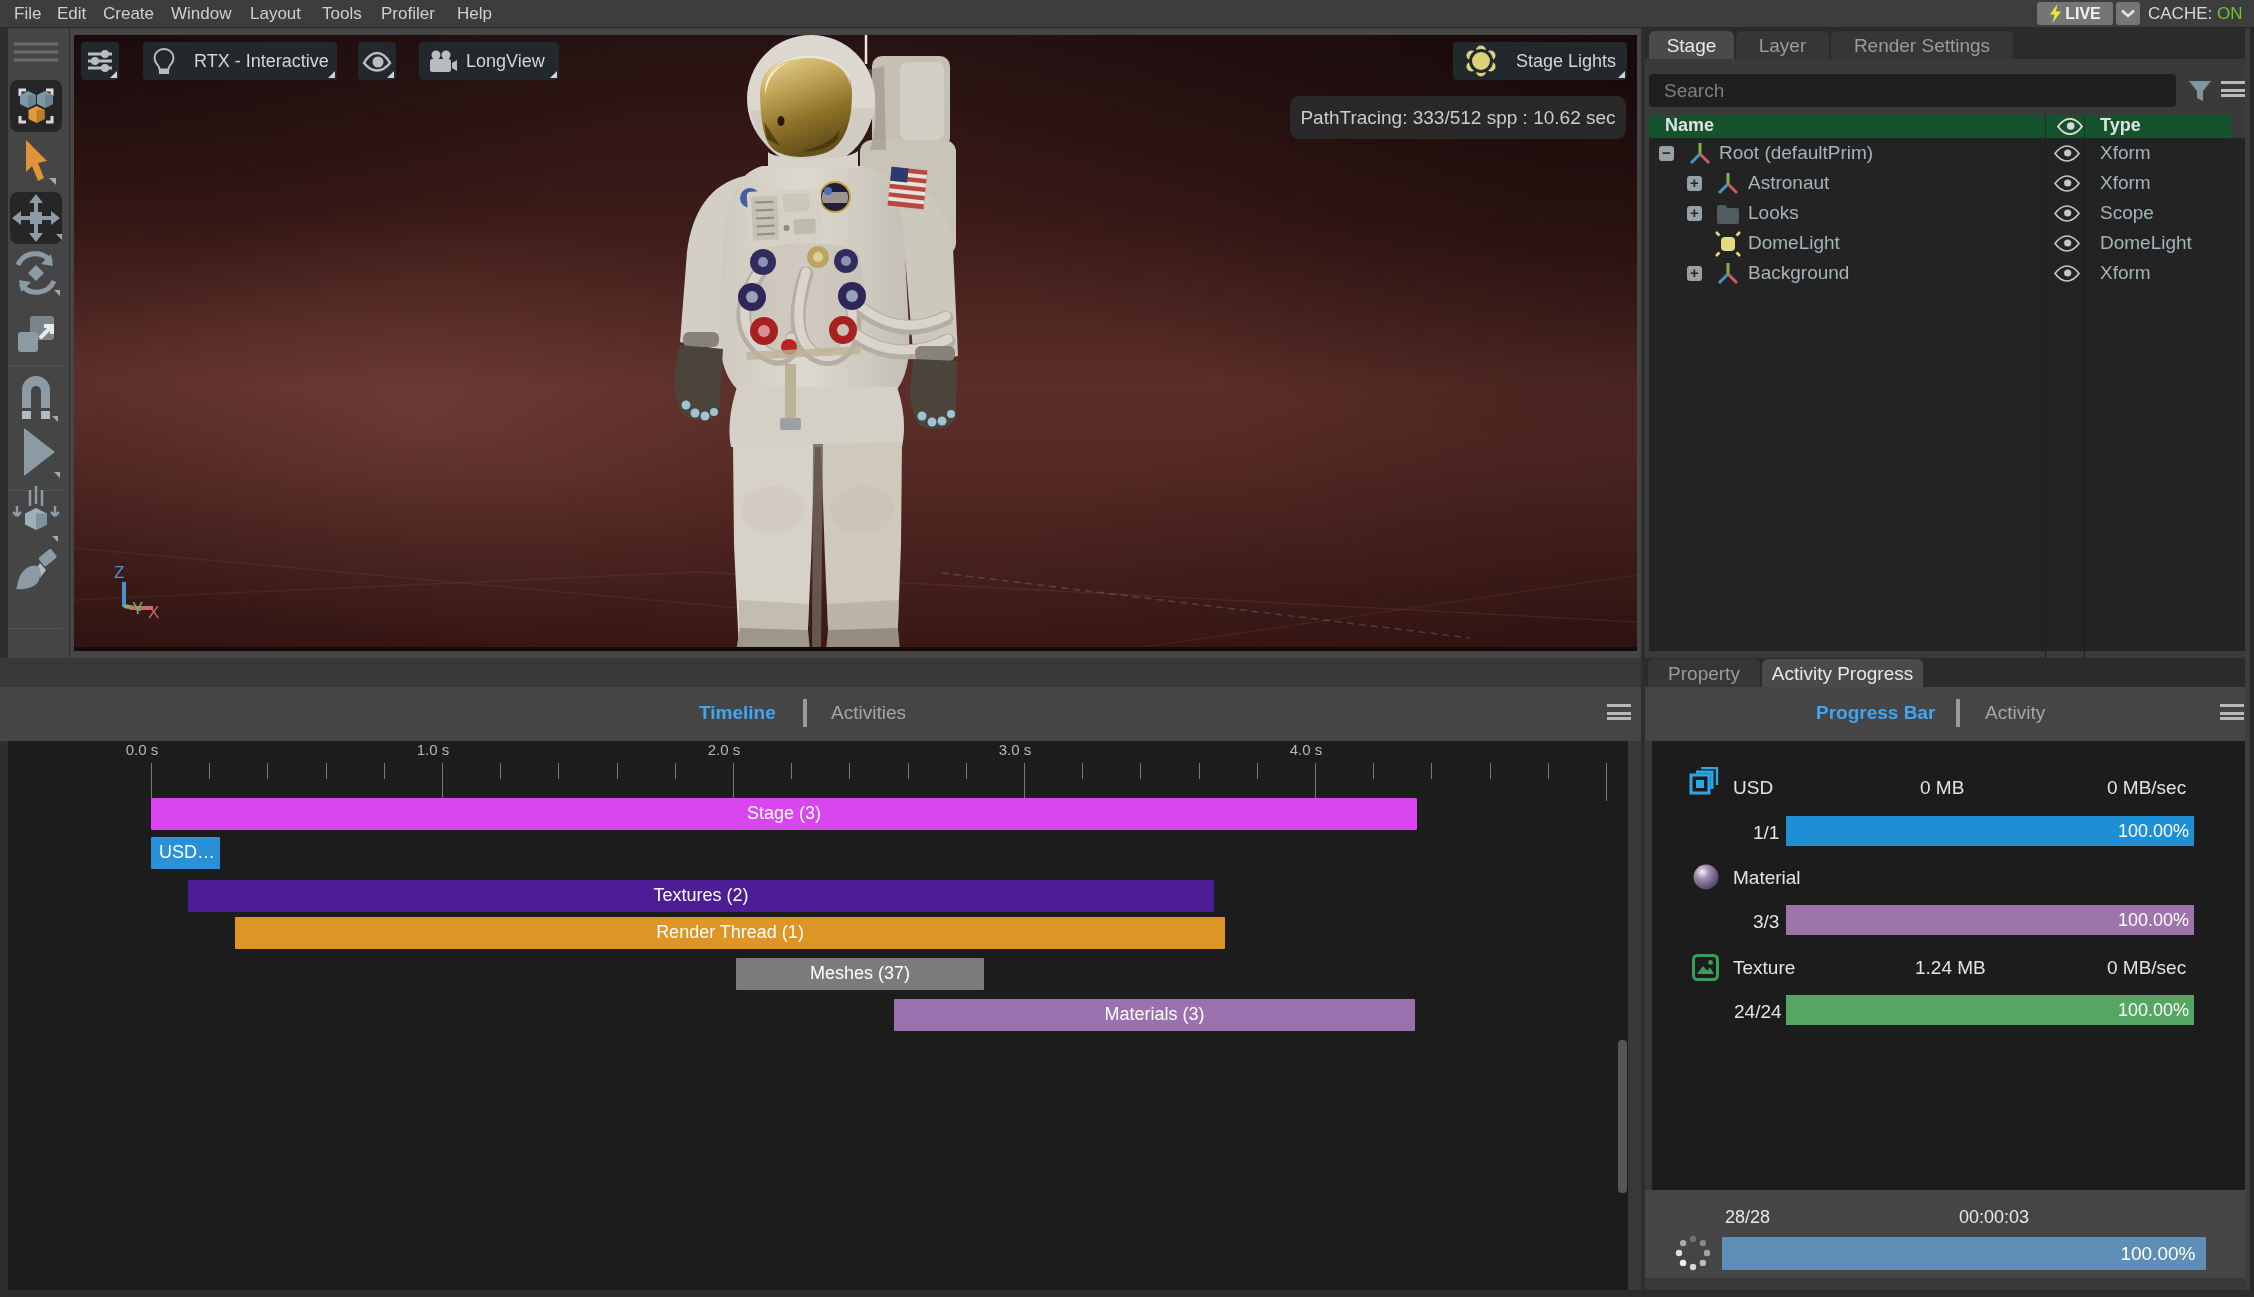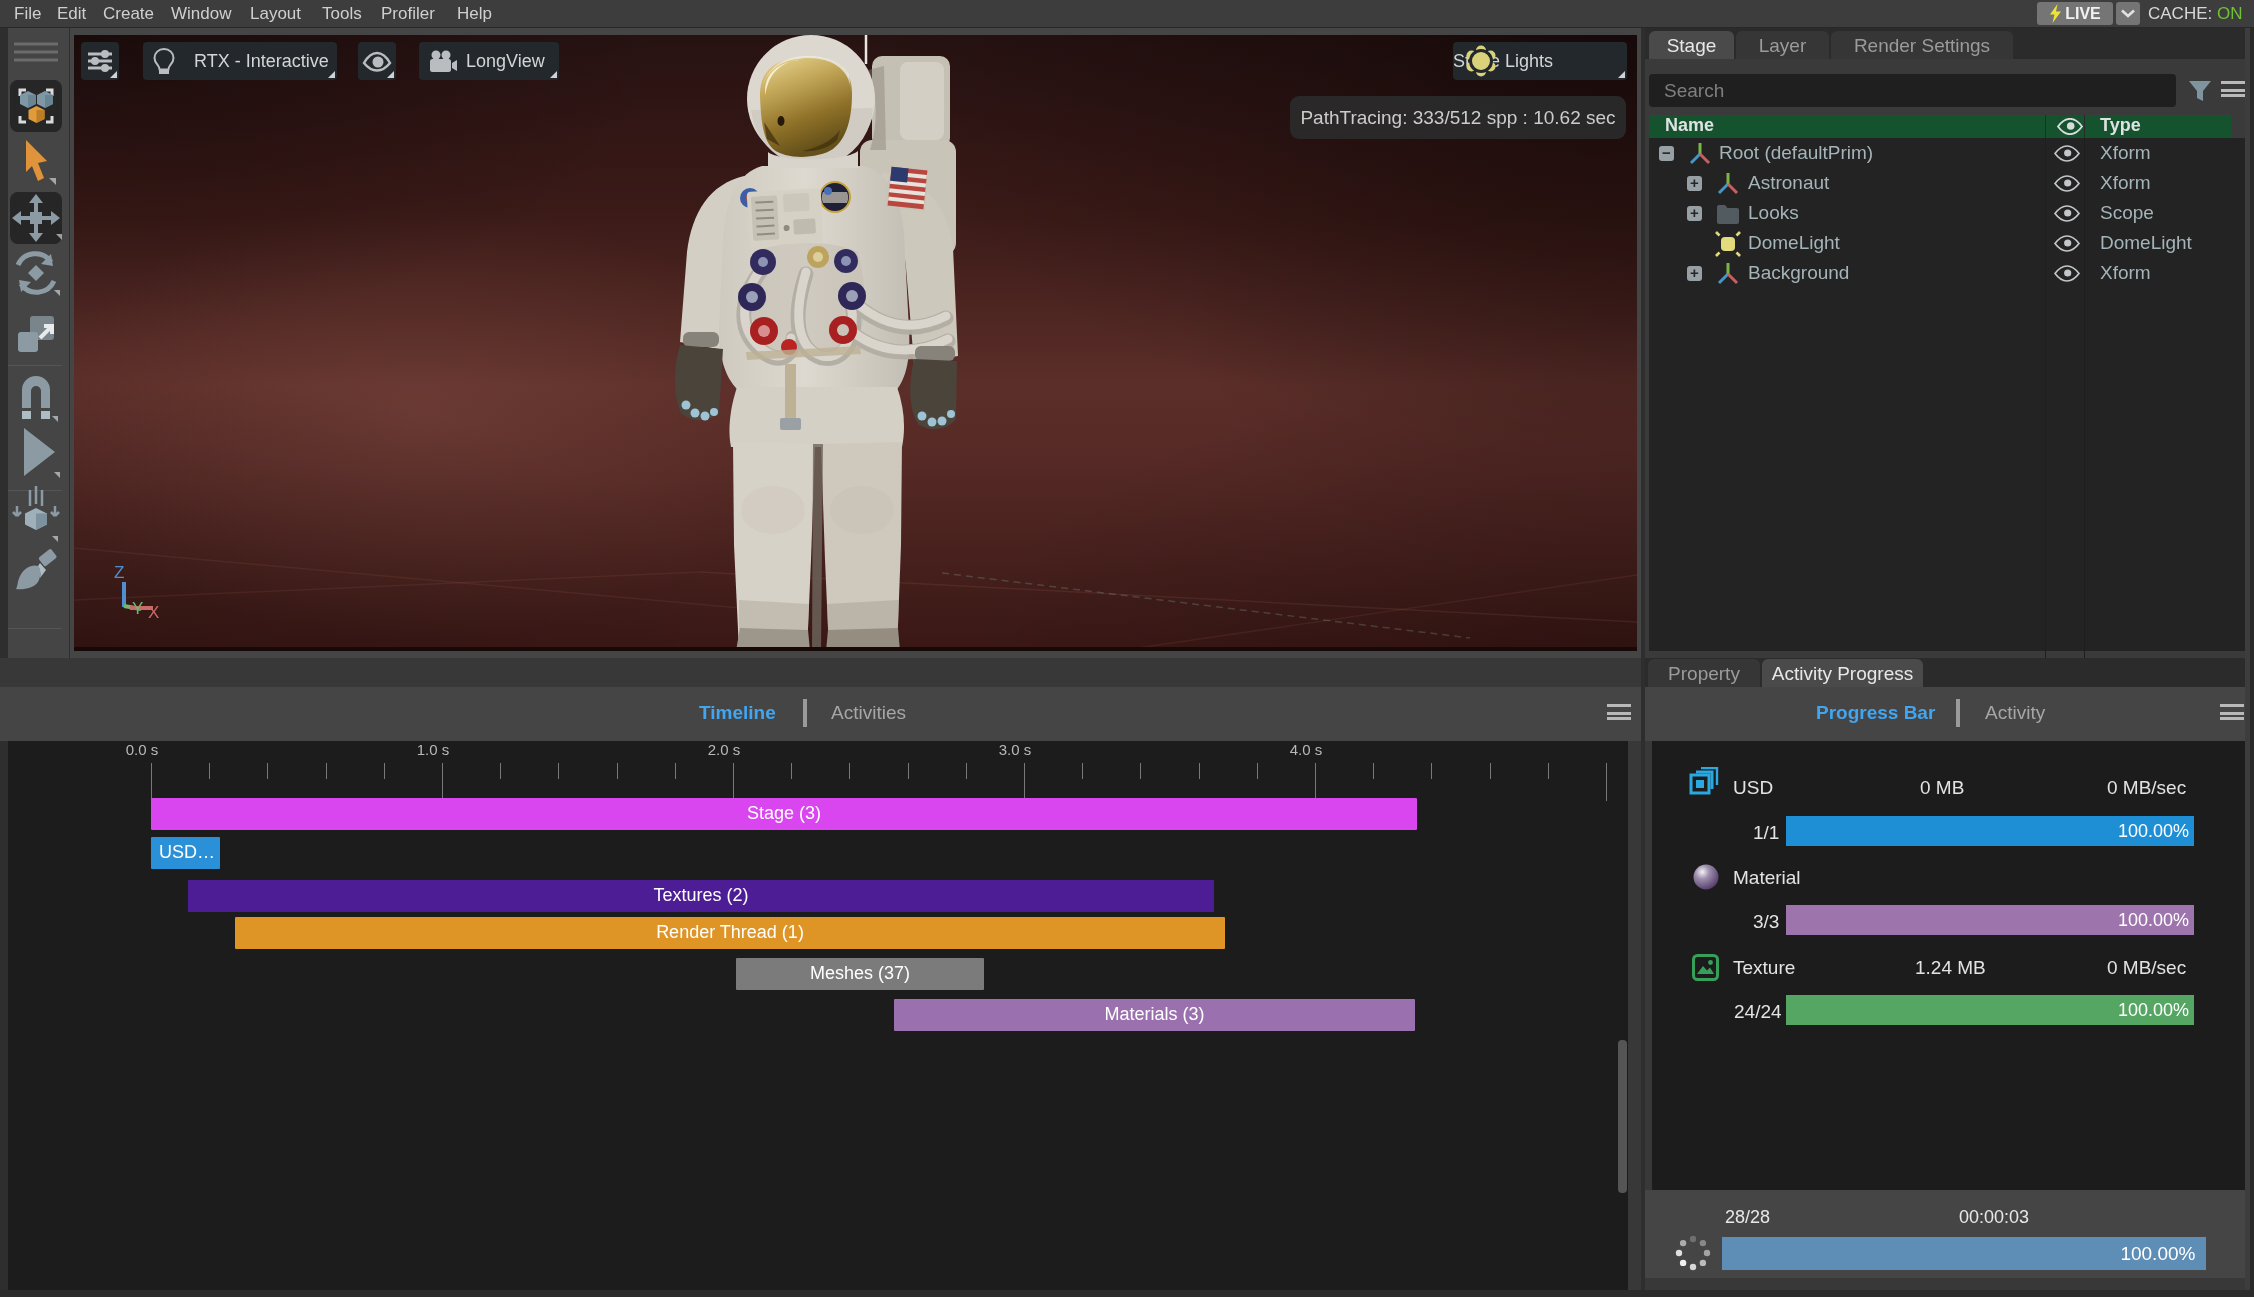--- a/index.html
+++ b/index.html
@@ -394,21 +394,21 @@
       </div>
       <div class="vpbtn" style="left:345px;width:140px;padding-left:47px">LongView
         <svg width="30" height="24" style="position:absolute;left:9px;top:8px" viewBox="0 0 30 24">
             <circle cx="8" cy="5" r="4.5" fill="#b9bdbf"></circle>
             <circle cx="18" cy="5" r="4.5" fill="#b9bdbf"></circle>
             <rect x="2" y="9" width="21" height="13" rx="2.5" fill="#b9bdbf"></rect>
             <path d="M24,13 L29,10 L29,21 L24,18 Z" fill="#b9bdbf"></path>
           </svg>
         <div class="corner"></div>
       </div>
-      <div class="vpbtn" style="left:1379px;width:174px;">Stage Lights
+      <div class="vpbtn" style="left:1379px;width:174px;padding-left:63px">Stage Lights
         <svg width="32" height="34" style="position:absolute;left:12px;top:2px" viewBox="0 0 32 34">
             <g fill="#d9d27a">
               <circle cx="16" cy="6.5" r="5"></circle>
               <circle cx="25.5" cy="11.5" r="5"></circle>
               <circle cx="25.5" cy="22.5" r="5"></circle>
               <circle cx="16" cy="27.5" r="5"></circle>
               <circle cx="6.5" cy="22.5" r="5"></circle>
               <circle cx="6.5" cy="11.5" r="5"></circle>
             </g>
             <circle cx="16" cy="17" r="10.5" fill="#d9d27a" stroke="#23282c" stroke-width="3"></circle>

